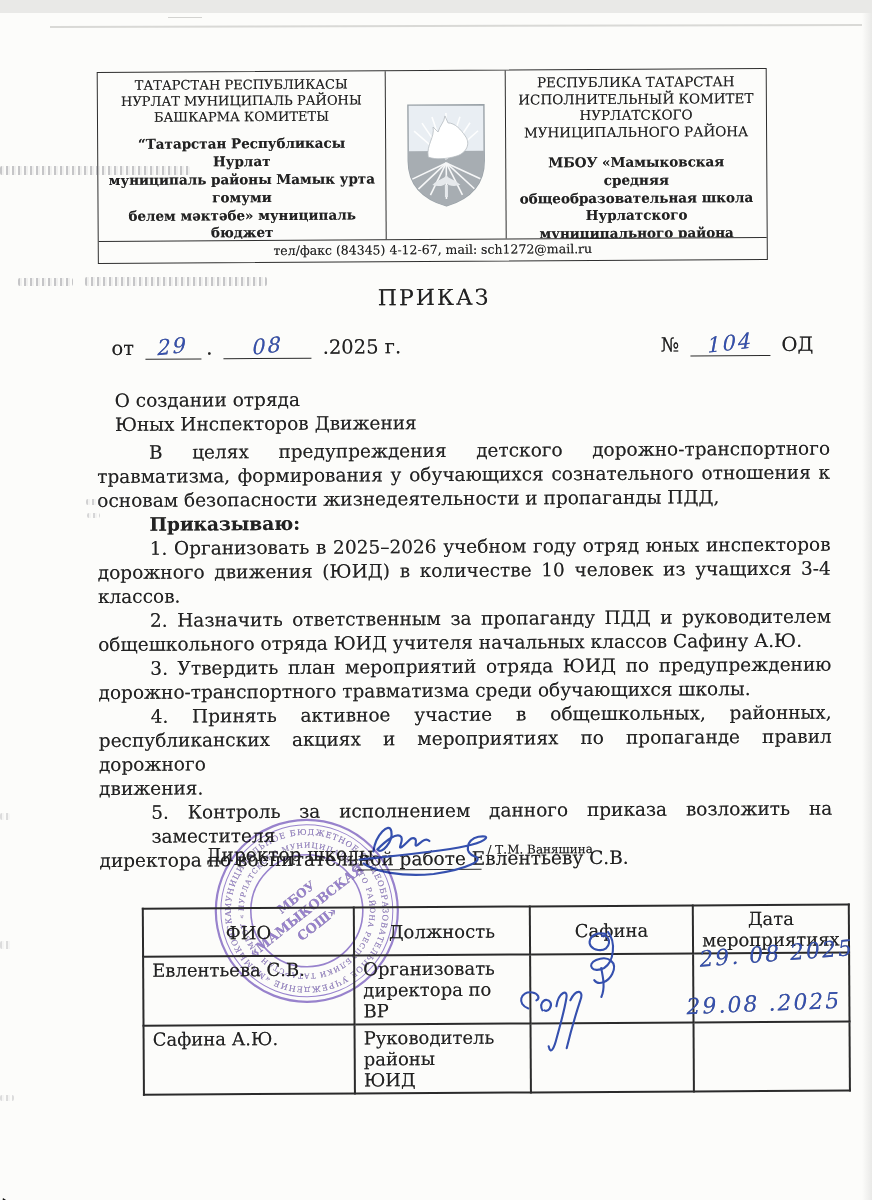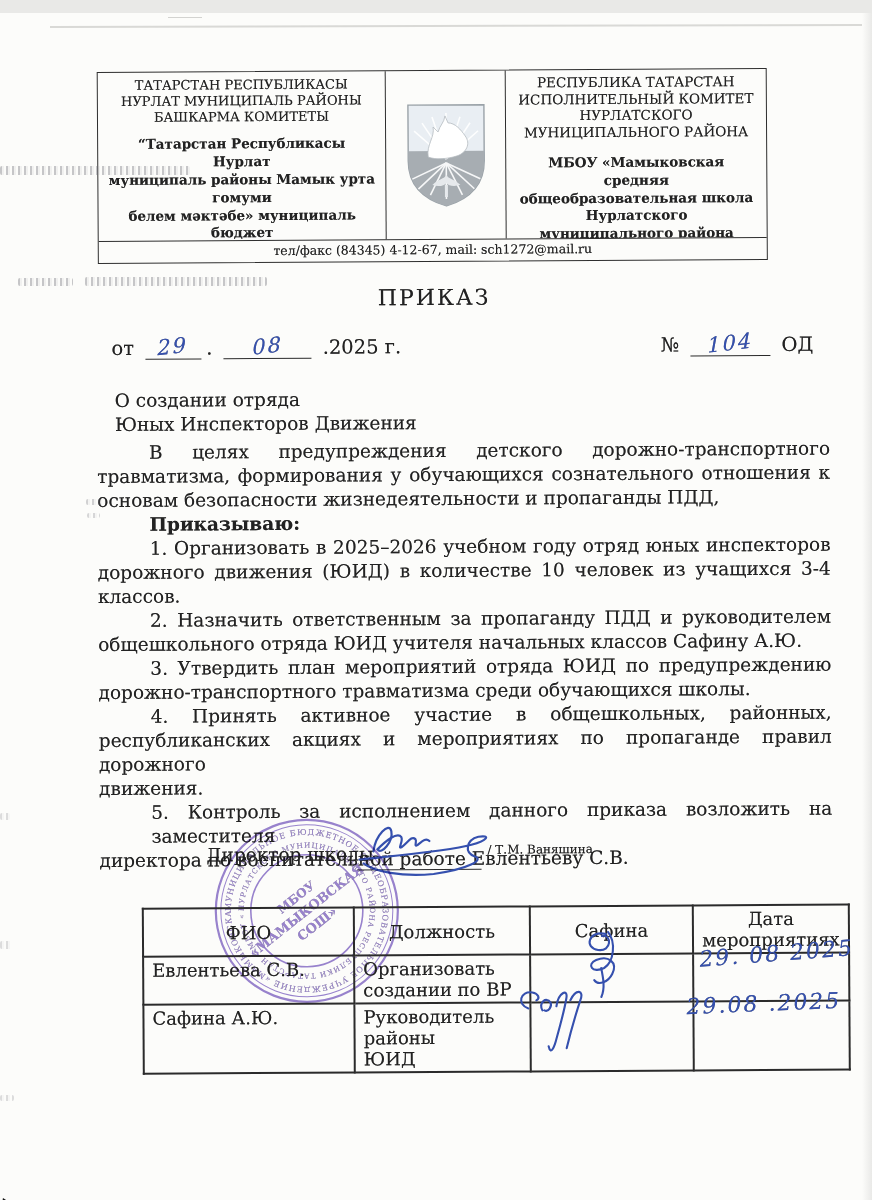--- a/index.html
+++ b/index.html
@@ -230,21 +230,21 @@
           <tr>
         <th>ФИО</th>
         <th>Должность</th>
         <th>Сафина</th>
         <th>Дата мероприятиях</th>
       </tr>
       <tr>
         <td>Евлентьева С.В.</td>
         <td>
           <div>Организовать</div>
-          <div>создании по ВР</div>
+          <div>директора по ВР</div>
         </td>
         <td></td>
         <td></td>
       </tr>
       <tr>
         <td>Сафина А.Ю.</td>
         <td>
           <div>Руководитель районы</div>
           <div>ЮИД</div>
         </td>

